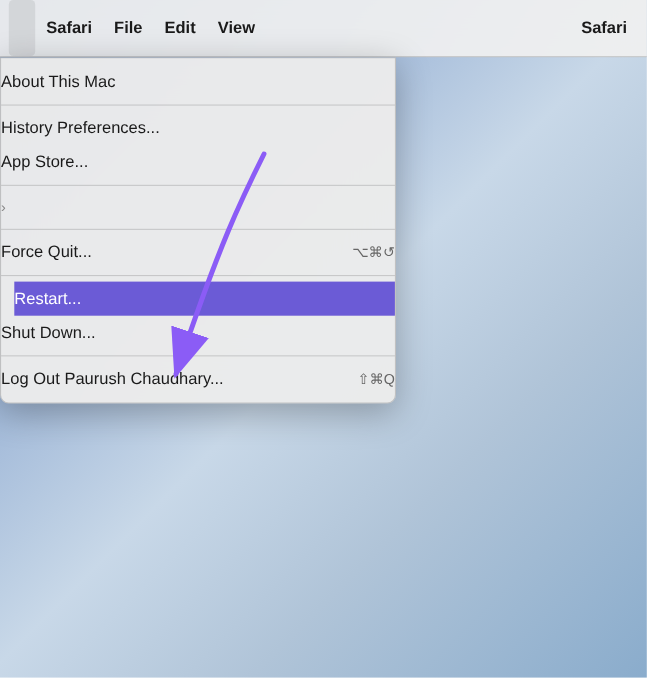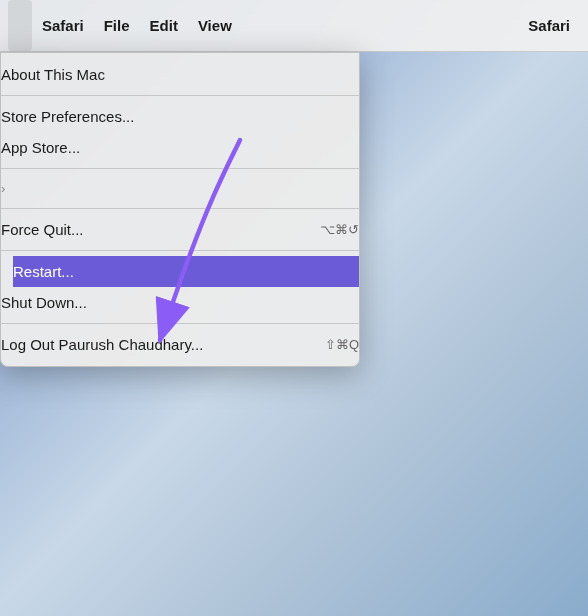--- a/index.html
+++ b/index.html
@@ -145,21 +145,21 @@
 </div>
 
 <div class="dropdown-menu">
 
   <div class="menu-item">
     <span class="menu-item-label">About This Mac</span>
   </div>
   <div class="menu-separator"></div>
 
   <div class="menu-item">
-    <span class="menu-item-label">Store Preferences...</span>
+    <span class="menu-item-label">History Preferences...</span>
   </div>
   <div class="menu-item">
     <span class="menu-item-label">App Store...</span>
   </div>
   <div class="menu-separator"></div>
 
   <div class="menu-item">
     <span class="menu-item-chevron">›</span>
   </div>
   <div class="menu-separator"></div>

